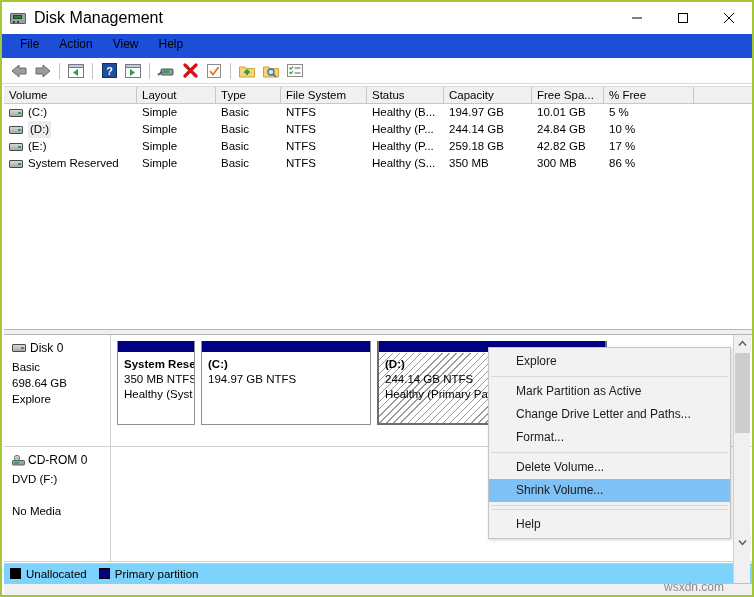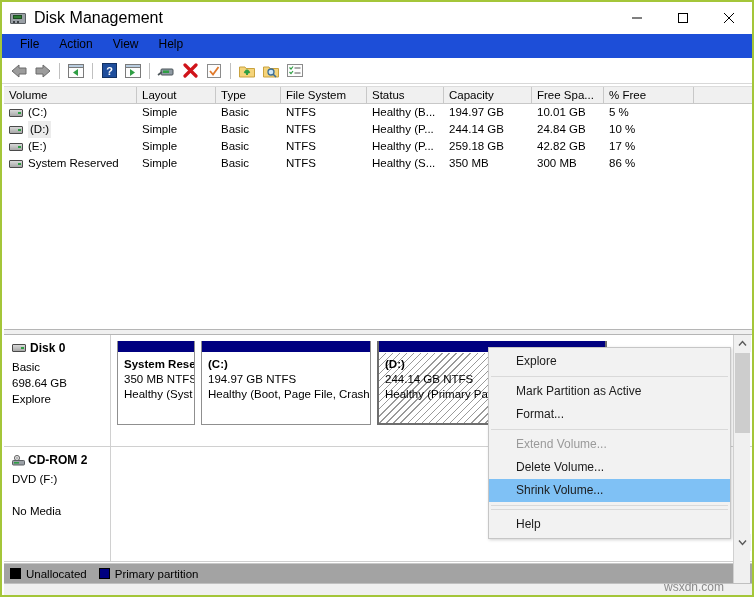--- a/index.html
+++ b/index.html
@@ -193,21 +193,21 @@
     border-bottom: 1px solid #d0d0d0;
   }
   .disk-info {
     width: 107px;
     flex: 0 0 107px;
     padding: 6px 0 0 8px;
     border-right: 1px solid #d0d0d0;
     background: #ffffff;
   }
   .disk-title {
-    font-weight: bold;
+    font-weight: normal;
     font-size: 12px;
     display: flex;
     align-items: center;
     margin-bottom: 4px;
   }
   .disk-title .dicon {
     width: 14px; height: 8px;
     border: 1px solid #4a4a4a;
     background: linear-gradient(#d8d8d8, #a8a8a8);
     position: relative;
@@ -282,21 +282,21 @@
   }
 
   
   #legend {
     position: absolute;
     left: 2px; top: 561px;
     width: 750px; height: 20px;
     display: flex;
     align-items: center;
     padding-left: 6px;
-    background: #a3a3a3;
+    background: #7dd3fc;
     border-top: 1px solid #c8c8c8;
     font-size: 11.5px;
   }
   .sw {
     width: 11px; height: 11px;
     margin-right: 5px;
     border: 1px solid #000;
   }
   .sw.unalloc { background: #000000; }
   .sw.primary { background: #000080; }
@@ -584,21 +584,20 @@
             <b>System Rese</b><br>
             <span>350 MB NTFS</span><br>
             <span>Healthy (Syst</span>
           </div>
         </div>
         <div class="part" style="width:170px">
           <div class="cap"></div>
           <div class="ptext">
             <b>(C:)</b><br>
             <span>194.97 GB NTFS</span><br>
-            <span>Healthy (Boot, Page File, Crash</span>
           </div>
         </div>
         <div class="part selected" style="width:230px">
           <div class="cap"></div>
           <div class="hatch"></div>
           <div class="ptext">
             <b>(D:)</b><br>
             <span>244.14 GB NTFS</span><br>
             <span>Healthy (Primary Pa</span>
           </div>
@@ -610,21 +609,21 @@
       <div class="disk-info">
         <div class="disk-title cd-title">
           <span class="cdicon">
             <svg width="13" height="11" viewBox="0 0 13 11">
               <circle cx="5" cy="3" r="2.6" fill="#dcdcdc" stroke="#6b6b6b"></circle>
               <circle cx="5" cy="3" r="0.8" fill="#8b8b8b"></circle>
               <rect x="0.5" y="5.5" width="12" height="4.5" rx="0.8" fill="#9aa0a6" stroke="#5a5f63"></rect>
               <rect x="2" y="7" width="5" height="1.6" fill="#2f9e44"></rect>
             </svg>
           </span>
-          <span>CD-ROM 2</span>
+          <span>CD-ROM 0</span>
         </div>
         <div class="disk-meta">DVD (F:)</div>
         <div class="disk-meta" style="height:16px">&nbsp;</div>
         <div class="disk-meta">No Media</div>
       </div>
       <div class="cd-blank"></div>
     </div>
 
   </div>
 
@@ -652,23 +651,23 @@
       <span>Primary partition</span>
     </div>
   </div>
 
   <div id="statusbar"></div>
 
   <div id="ctxmenu">
     <div class="ctx-item">Explore</div>
     <div class="ctx-sep"></div>
     <div class="ctx-item">Mark Partition as Active</div>
+    <div class="ctx-item">Change Drive Letter and Paths...</div>
     <div class="ctx-item">Format...</div>
     <div class="ctx-sep"></div>
-    <div class="ctx-item disabled">Extend Volume...</div>
     <div class="ctx-item">Delete Volume...</div>
     <div class="ctx-item highlight">Shrink Volume...</div>
     <div class="ctx-sep"></div>
     <div class="ctx-sep"></div>
     <div class="ctx-item">Help</div>
   </div>
 
   <div id="watermark">wsxdn.com</div>
 
 </div>

